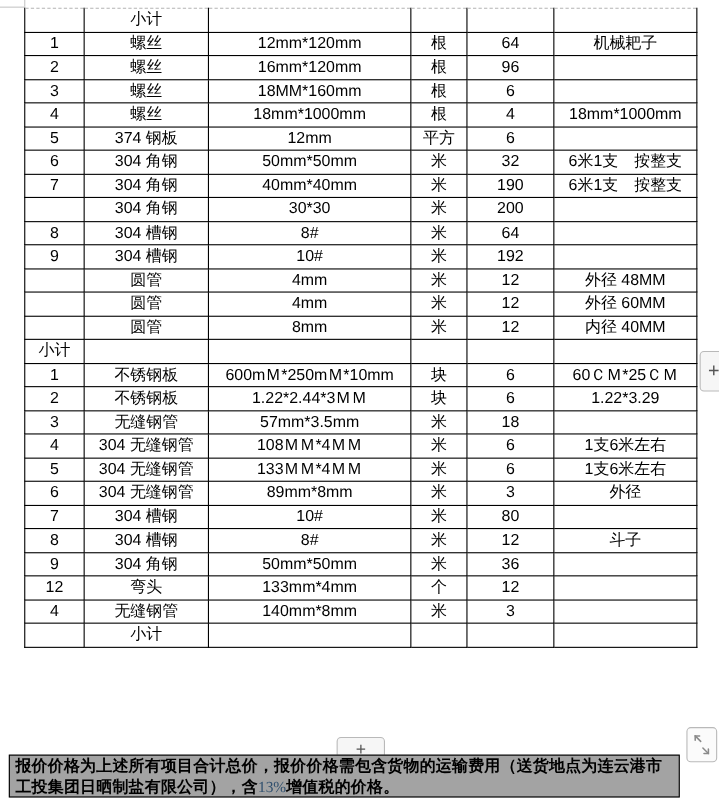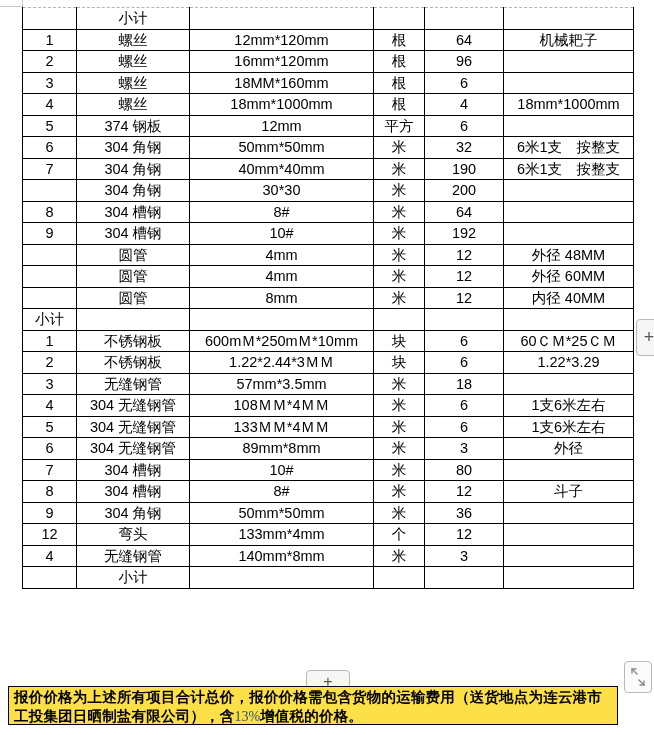--- a/index.html
+++ b/index.html
@@ -38,21 +38,21 @@
     background:#f6f6f6;border:1px solid #b9b9b9;border-radius:4px;
     color:#555;box-sizing:border-box;
   }
   .right-plus{left:636px;top:319px;width:26px;height:37px;font-size:18px;font-weight:400;z-index:1;}
   .bottom-plus{left:306px;top:670px;width:44px;height:24px;font-size:16px;z-index:1;}
   .expand-btn{left:624px;top:661px;width:28px;height:32px;background:#fbfbfb;z-index:4;}
 
   
   .note-box{
     position:absolute;left:8px;top:686px;width:610px;height:39px;
-    box-sizing:border-box;border:1px solid #000;background:#fde047;
+    box-sizing:border-box;border:1px solid #000;background:#a3a3a3;
     padding:1px 5px 0 5px;z-index:3;
     font-size:14.5px;font-weight:bold;line-height:19px;
     letter-spacing:0.2px;
   }
   .note-box .pct{
     font-weight:normal;
     font-family:"Liberation Serif","DejaVu Serif",serif;
     color:#31506e;
     font-size:14px;
     letter-spacing:0;

